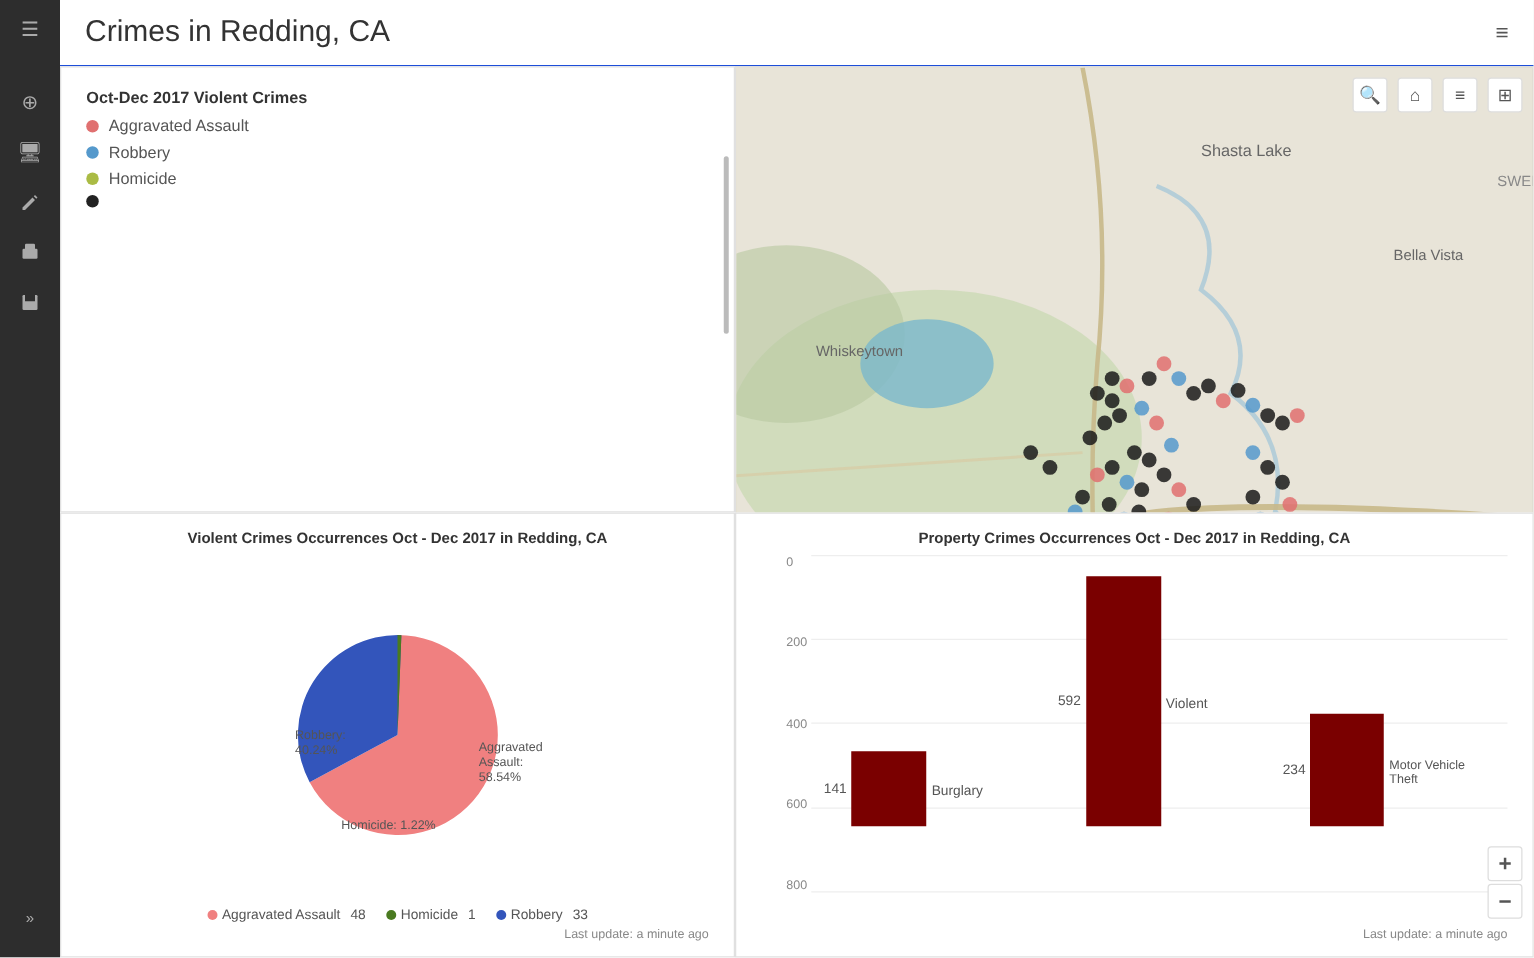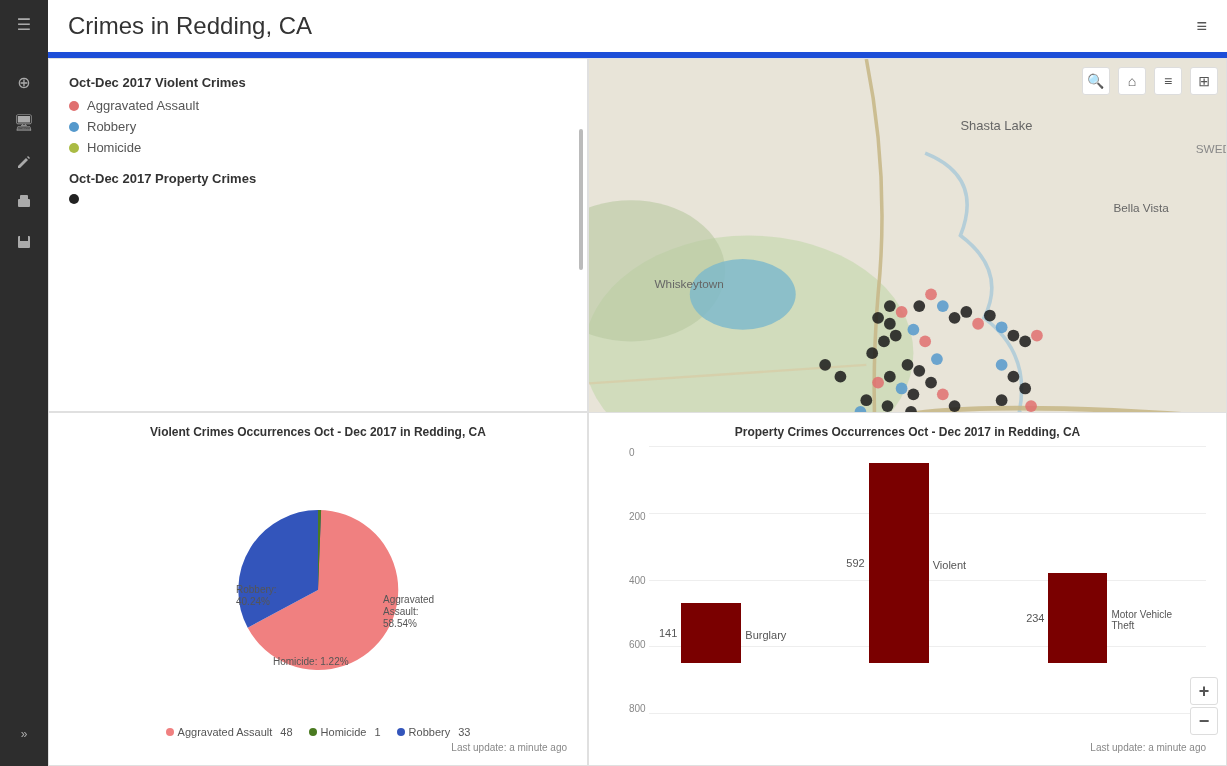--- a/index.html
+++ b/index.html
@@ -72,21 +72,21 @@
       width: 100px; height: 12px;
       background: #ddd; border-radius: 2px;
     }
 
     
     .dash-header {
       background: #fff;
       padding: 12px 20px;
       display: flex;
       align-items: center;
-      border-bottom: 6px solid #1d4ed8;
+      border-bottom: 1px solid #1d4ed8;
     }
     .dash-title {
       font-size: 24px;
       font-weight: 300;
       color: #333;
     }
     .dash-menu {
       margin-left: auto;
       font-size: 18px;
       color: #555;
@@ -358,21 +358,20 @@
         <span>Aggravated Assault</span>
       </div>
       <div class="legend-item">
         <div class="legend-dot" style="background:#5599cc;"></div>
         <span>Robbery</span>
       </div>
       <div class="legend-item">
         <div class="legend-dot" style="background:#aabb44;"></div>
         <span>Homicide</span>
       </div>
-      <div style="margin-top:16px;" class="legend-section-title">Oct-Dec 2017 Property Crimes</div>
       <div class="legend-item">
         <div class="legend-dot" style="background:#222;"></div>
       </div>
       <div class="scrollbar-indicator"></div>
     </div>
 
     <div class="panel map-panel">
       <div class="map-bg">
 
         <svg width="100%" height="100%" viewBox="0 0 670 600" preserveAspectRatio="xMidYMid slice" style="position:absolute;top:0;left:0;">

